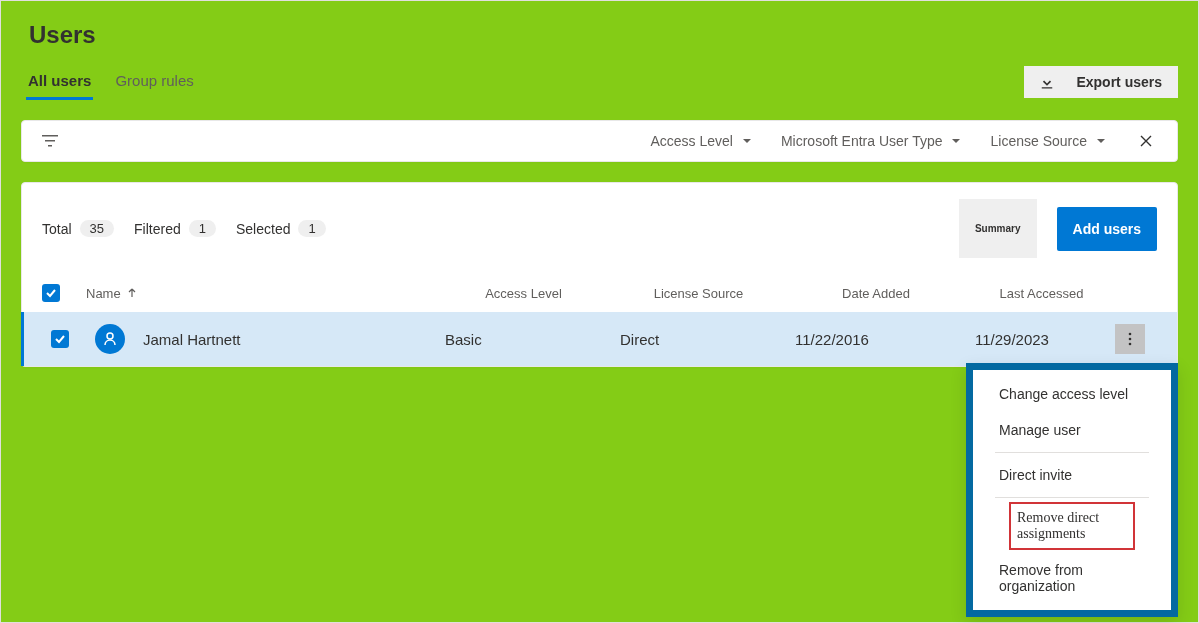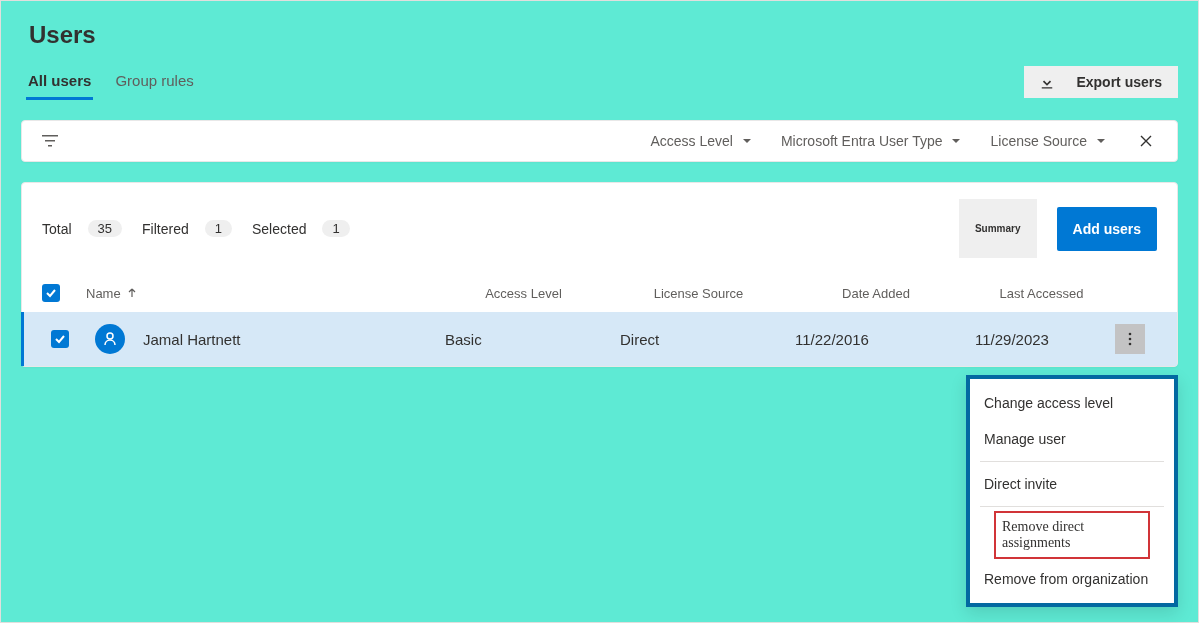--- a/index.html
+++ b/index.html
@@ -4,21 +4,21 @@
   <style>
     * { box-sizing: border-box; margin: 0; padding: 0; }
     body {
       font-family: "Segoe UI", -apple-system, BlinkMacSystemFont, sans-serif;
       background: #f8f8f8;
       color: #323130;
       font-size: 14px;
     }
     .page {
       border: 1px solid #e1dfdd;
-      background: #5eead4;
+      background: #84cc16;
       width: 1199px;
       height: 623px;
       padding: 20px 20px 0 20px;
       position: relative;
     }
     .page-title {
       font-size: 24px;
       font-weight: 600;
       color: #323130;
       margin-bottom: 15px;
@@ -96,21 +96,21 @@
     }
     .stats-row {
       display: flex;
       align-items: center;
       padding: 16px 20px;
       gap: 20px;
     }
     .stat {
       display: flex;
       align-items: center;
-      gap: 16px;
+      gap: 8px;
       font-size: 14px;
       color: #323130;
     }
     .pill {
       background: #efefef;
       border-radius: 10px;
       padding: 1px 10px;
       font-size: 13px;
       color: #323130;
     }
@@ -190,26 +190,26 @@
       background: #c3c3c4;
       display: flex;
       align-items: center;
       justify-content: center;
       cursor: pointer;
       color: #323130;
     }
     .context-menu {
       position: absolute;
       right: 20px;
-      top: 374px;
+      top: 362px;
       background: #fff;
-      border: 4px solid #0369a1;
+      border: 7px solid #0369a1;
       box-shadow: 0 6px 16px rgba(0,0,0,0.12);
       width: 212px;
-      padding: 6px 0;
+      padding: 6px 12px;
     }
     .menu-item {
       padding: 10px 14px;
       font-size: 14px;
       color: #323130;
       cursor: pointer;
     }
     .menu-sep {
       height: 1px;
       background: #e1dfdd;

